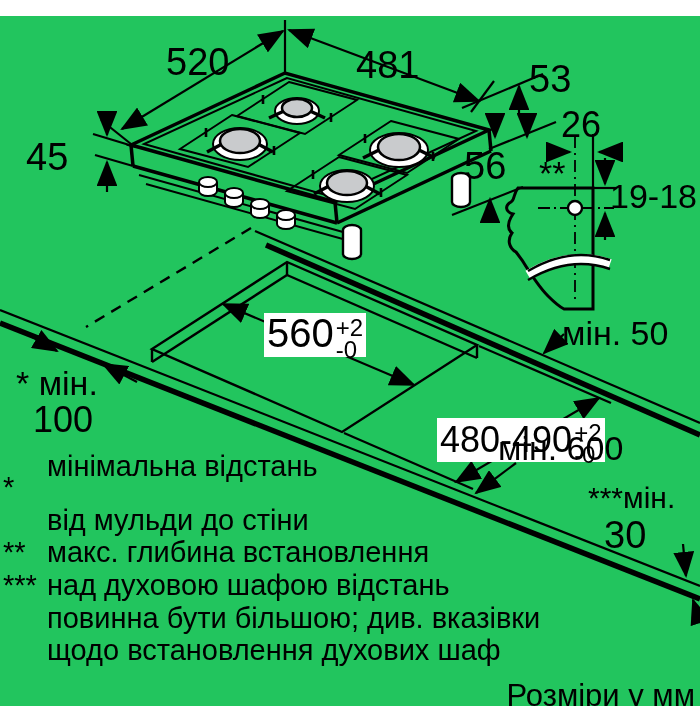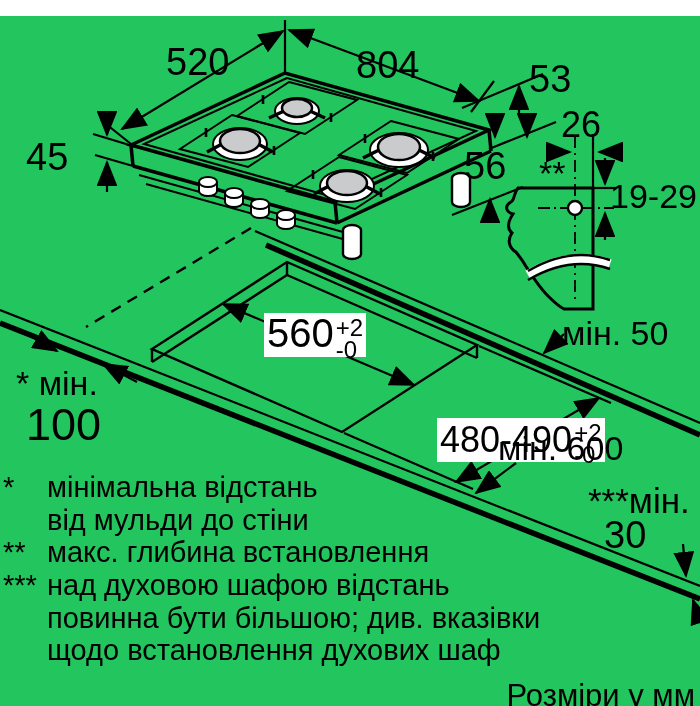--- a/index.html
+++ b/index.html
@@ -217,54 +217,54 @@
       <line x1="137" y1="366" x2="103" y2="348" marker-end="url(#ah)"></line>
 
       <line x1="516" y1="447" x2="476" y2="477" marker-end="url(#ah)"></line>
 
       <line x1="683" y1="528" x2="686" y2="560" marker-end="url(#ah)"></line>
       <line x1="701" y1="608" x2="693" y2="584" marker-end="url(#ah)"></line>
     </g>
   </svg>
 
   <div class="lbl dim" style="left:166px;top:27px;">520</div>
-  <div class="lbl dim" style="left:356px;top:30px;">804</div>
+  <div class="lbl dim" style="left:356px;top:30px;">481</div>
   <div class="lbl dim" style="left:529px;top:44px;">53</div>
   <div class="lbl dim" style="left:26px;top:122px;">45</div>
   <div class="lbl dim" style="left:464px;top:131px;">56</div>
   <div class="lbl" style="left:561px;top:91px;font-size:36px;">26</div>
   <div class="lbl" style="left:539px;top:140px;font-size:34px;">**</div>
-  <div class="lbl" style="left:610px;top:163px;font-size:34px;">19-29</div>
+  <div class="lbl" style="left:610px;top:163px;font-size:34px;">19-18</div>
 
   <div class="lbl tolwrap" style="left:264px;top:297px;">
     <span class="tolval">560</span>
     <span class="tolstack">
       <span>+2</span>
       <span>-0</span>
     </span>
   </div>
 
   <div class="lbl tolwrap" style="left:437px;top:402px;align-items:center;">
     <span class="tolval-s">480-490</span>
     <span class="tolstack">
       <span>+2</span>
       <span>-0</span>
     </span>
   </div>
 
   <div class="lbl note" style="left:562px;top:300px;">мін. 50</div>
   <div class="lbl note" style="left:16px;top:350px;">* мін.</div>
-  <div class="lbl" style="left:26px;top:386px;font-size:45px;">100</div>
+  <div class="lbl" style="left:33px;top:386px;font-size:36px;">100</div>
   <div class="lbl note" style="left:498px;top:415px;">мін. 600</div>
-  <div class="lbl" style="left:588px;top:467px;font-size:35px;">***мін.</div>
+  <div class="lbl" style="left:588px;top:467px;font-size:30px;">***мін.</div>
   <div class="lbl dim" style="left:604px;top:500px;">30</div>
 
   <div>
     <div class="fn-marker" style="top:455px;">*</div>
-    <div class="fn-text" style="top:455px;">мінімальна відстань</div>
+    <div class="fn-text" style="top:434px;">мінімальна відстань</div>
     <div class="fn-marker" style="top:488px;"></div>
     <div class="fn-text" style="top:488px;">від мульди до стіни</div>
     <div class="fn-marker" style="top:520px;">**</div>
     <div class="fn-text" style="top:520px;">макс. глибина встановлення</div>
     <div class="fn-marker" style="top:553px;">***</div>
     <div class="fn-text" style="top:553px;">над духовою шафою відстань</div>
     <div class="fn-marker" style="top:586px;"></div>
     <div class="fn-text" style="top:586px;">повинна бути більшою; див. вказівки</div>
     <div class="fn-marker" style="top:618px;"></div>
     <div class="fn-text" style="top:618px;">щодо встановлення духових шаф</div>

